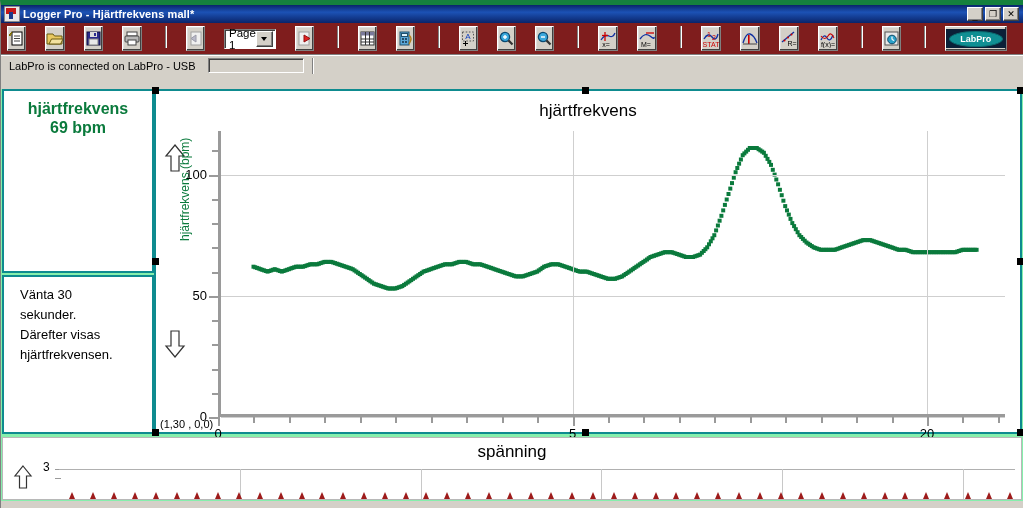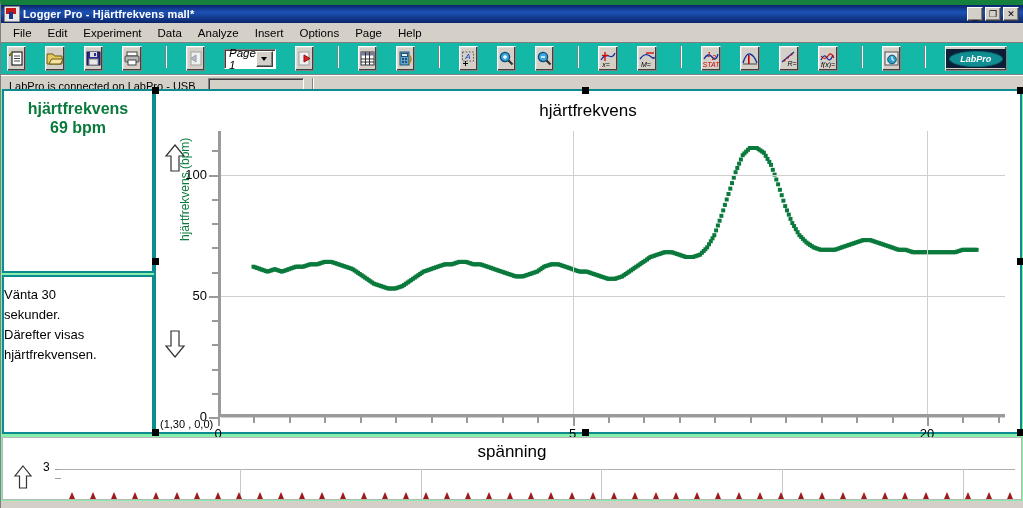--- a/index.html
+++ b/index.html
@@ -27,22 +27,22 @@
   .wbtn span{position:absolute;left:0;right:0;top:0;bottom:0;
     font-size:9px;line-height:12px;text-align:center;color:#000;font-family:"Liberation Sans",sans-serif;}
   .wbtn.min span{line-height:16px;}
 
   
   .menubar{height:19px;background:#d4d0c8;display:flex;align-items:center;
     border-bottom:1px solid #808080;padding-left:4px;}
   .menu-item{font-size:11.5px;color:#000;padding:2px 8px;white-space:nowrap;}
 
   
-  .toolbar{height:31px;background:#14b8a6;display:flex;align-items:center;padding-left:6px;gap:16px;
-    border-bottom:1px solid #808080;font-style:italic;}
+  .toolbar{height:31px;background:#7f1d1d;display:flex;align-items:center;padding-left:6px;gap:16px;
+    border-bottom:1px solid #808080;}
   .tbtn{width:26px;height:25px;margin-right:3px;background:#d4d0c8;
     border:1px solid #d4d0c8;box-sizing:border-box;position:relative;
     display:flex;align-items:center;justify-content:center;}
   .tbtn.raised{border-top-color:#fff;border-left-color:#fff;border-right-color:#808080;border-bottom-color:#808080;
     box-shadow:inset -1px -1px 0 #404040, inset 1px 1px 0 #dfdfdf;}
   .sep{width:9px;height:25px;flex:none;}
   .sep i{display:block;width:1px;height:22px;margin-left:4px;background:#808080;border-right:1px solid #fff;}
 
   .pagebox{width:88px;height:20px;background:#fff;border:1px solid #808080;
     border-right-color:#fff;border-bottom-color:#fff;box-shadow:inset 1px 1px 0 #404040;
@@ -82,21 +82,21 @@
   
   .workspace{position:absolute;left:0;top:84px;width:1023px;height:412px;background:#86efac;}
 
   
   .leftcol{position:absolute;left:1px;top:0px;width:152px;height:345px;}
   .meter-panel{position:absolute;left:0;top:0;width:152px;height:184px;background:#fff;
     border:2px solid #0e8b8f;box-sizing:border-box;display:flex;flex-direction:column;align-items:center;padding-top:8px;}
   .meter-l1{font-size:16px;font-weight:bold;color:#0a7a3c;line-height:19px;}
   .meter-l2{font-size:16px;font-weight:bold;color:#0a7a3c;line-height:19px;}
   .note-panel{position:absolute;left:0;top:186px;width:152px;height:159px;background:#fff;
-    border:2px solid #0e8b8f;box-sizing:border-box;padding:8px 6px 0 0;}
+    border:2px solid #0e8b8f;box-sizing:border-box;padding:8px 6px 0 16px;}
   .note-line{font-size:13px;color:#000;line-height:20px;white-space:nowrap;}
 
   
   .graph1{position:absolute;left:153px;top:0px;width:868px;height:345px;background:#fff;
     border:2px solid #0e8b8f;box-sizing:border-box;}
   .g-title{position:absolute;left:0;right:0;top:10px;text-align:center;font-size:17px;color:#000;}
   .handle{position:absolute;width:7px;height:7px;background:#000;}
 
   .plotarea{position:absolute;left:62px;top:40px;width:787px;height:286px;}
   .axis-y{position:absolute;left:0;top:0;width:3px;height:286px;background:#9a9a9a;}
@@ -143,31 +143,20 @@
         </div>
       <div class="wbtn">
           <span>❐</span>
         </div>
       <div class="wbtn">
           <span>✕</span>
         </div>
     </div>
   </div>
 
-  <div class="menubar">
-    <div class="menu-item">File</div>
-    <div class="menu-item">Edit</div>
-    <div class="menu-item">Experiment</div>
-    <div class="menu-item">Data</div>
-    <div class="menu-item">Analyze</div>
-    <div class="menu-item">Insert</div>
-    <div class="menu-item">Options</div>
-    <div class="menu-item">Page</div>
-    <div class="menu-item">Help</div>
-  </div>
 
   <div class="toolbar">
 
     <div class="tbtn raised">
       <svg width="17" height="17" viewBox="0 0 17 17">
         <rect x="4" y="2" width="10" height="13" fill="#fff" stroke="#000"></rect>
         <line x1="6" y1="6" x2="12" y2="6" stroke="#444"></line>
           <line x1="6" y1="8.5" x2="12" y2="8.5" stroke="#444"></line>
         <line x1="6" y1="11" x2="12" y2="11" stroke="#444"></line>
         <path d="M1 5 L4 2 L2 6 Z" fill="#e8c000" stroke="#7a6a00"></path>

